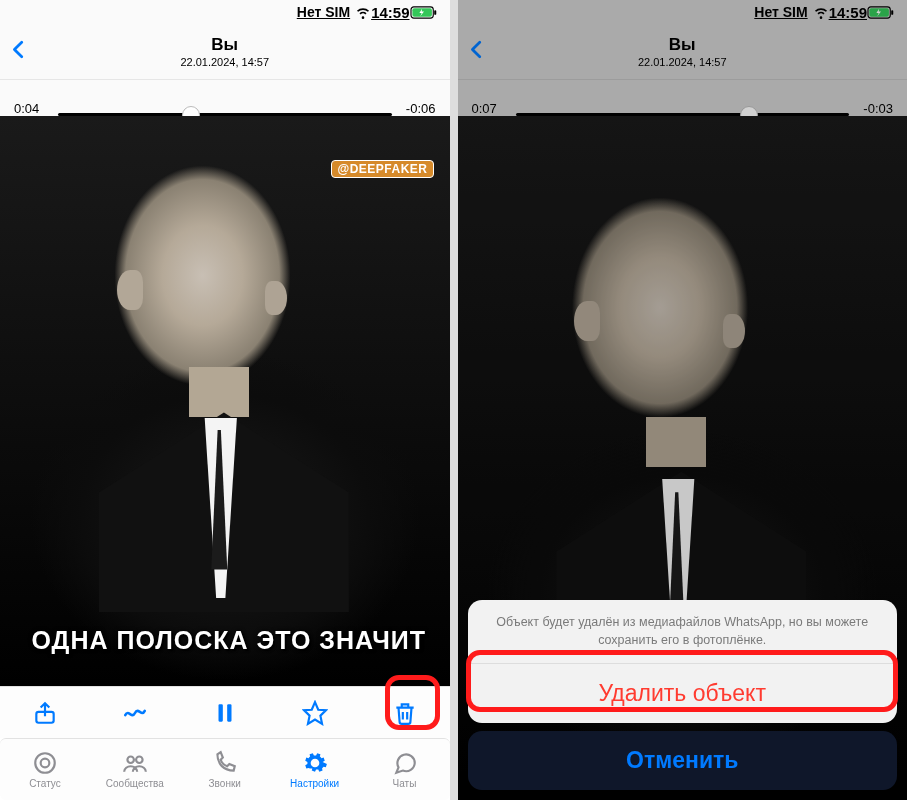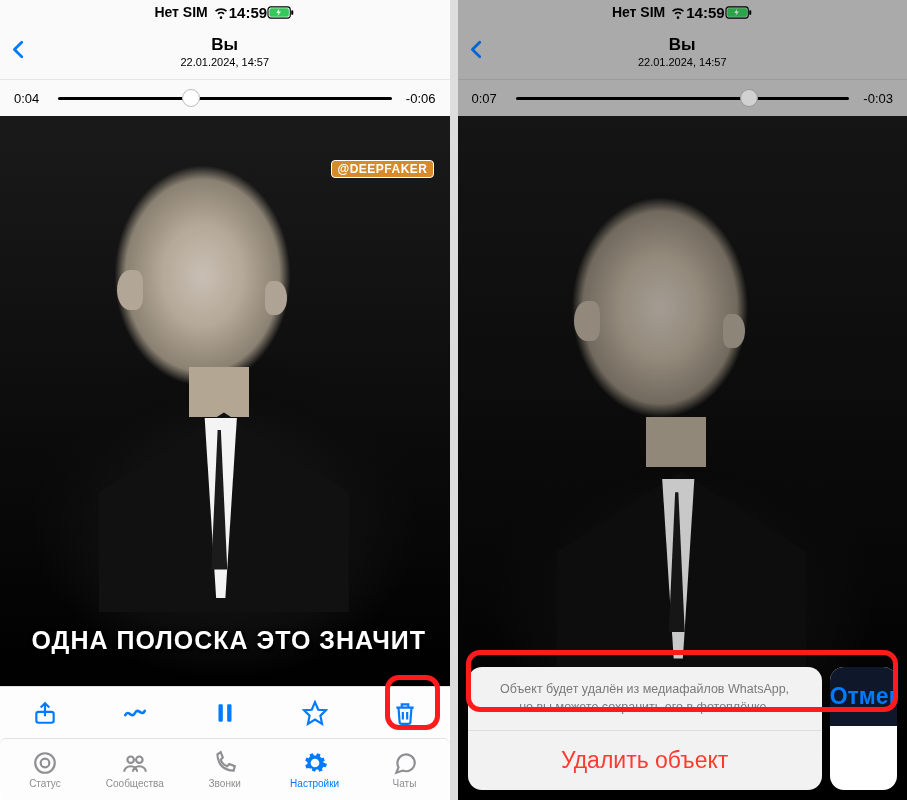--- a/index.html
+++ b/index.html
@@ -18,26 +18,27 @@
     overflow: hidden;
   }
   .phone.dimmed .status-bar,
   .phone.dimmed .header,
   .phone.dimmed .scrubber {
     background: #d0d0d0;
   }
   .status-bar {
     height: 22px;
     display: flex;
-    justify-content: center;
+    justify-content: flex-end;
     align-items: center;
     padding: 12px 12px;
     background: #fafafa;
     font-size: 14px;
     font-weight: 600;
+    text-decoration: underline;
   }
   .status-left { display: flex; align-items: center; gap: 5px; }
   .status-time { font-weight: 700; font-size: 15px; }
   .wifi-icon, .battery-icon { display: inline-flex; }
   .header {
     height: 56px;
     display: flex;
     align-items: center;
     justify-content: center;
     position: relative;
@@ -52,21 +53,21 @@
     color: #007aff;
     font-size: 28px;
     line-height: 1;
   }
   .header-titles { text-align: center; }
   .header-title { font-size: 17px; font-weight: 600; }
   .header-subtitle { font-size: 11px; color: #000000; margin-top: 1px; }
   .scrubber {
     height: 36px;
     display: flex;
-    align-items: center;
+    align-items: flex-end;
     padding: 0 14px;
     gap: 8px;
     background: #fafafa;
     font-size: 13px;
   }
   .scrubber-time { min-width: 36px; }
   .scrubber-time.right { text-align: right; }
   .track {
     flex: 1;
     height: 3px;
@@ -176,21 +177,21 @@
   
   .sheet-backdrop {
     position: absolute;
     inset: 0;
     background: rgba(0,0,0,0.18);
   }
   .action-sheet {
     position: absolute;
     left: 10px; right: 10px; bottom: 10px;
     display: flex;
-    flex-direction: row;
+    flex-direction: column;
     gap: 8px;
   }
   .sheet-group {
     background: #f2f2f2;
     border-radius: 14px;
     overflow: hidden;
   }
   .sheet-msg {
     padding: 14px 24px;
     font-size: 12.5px;

